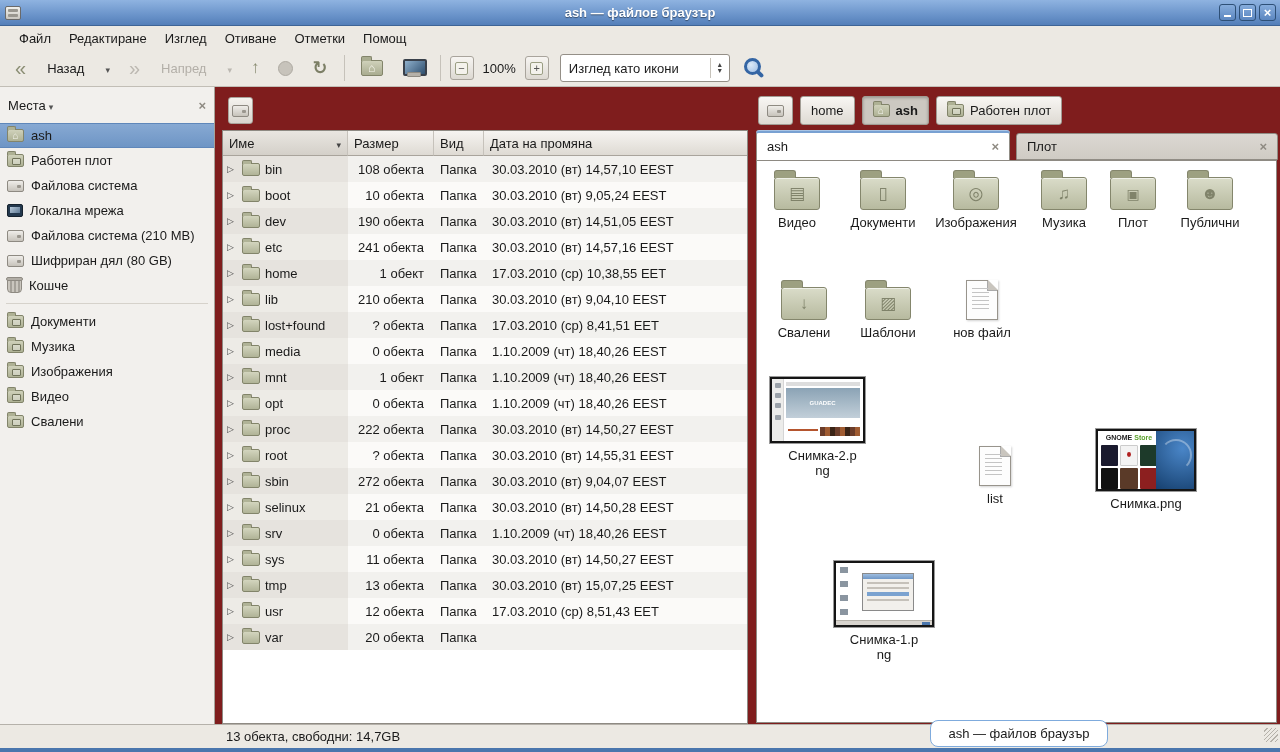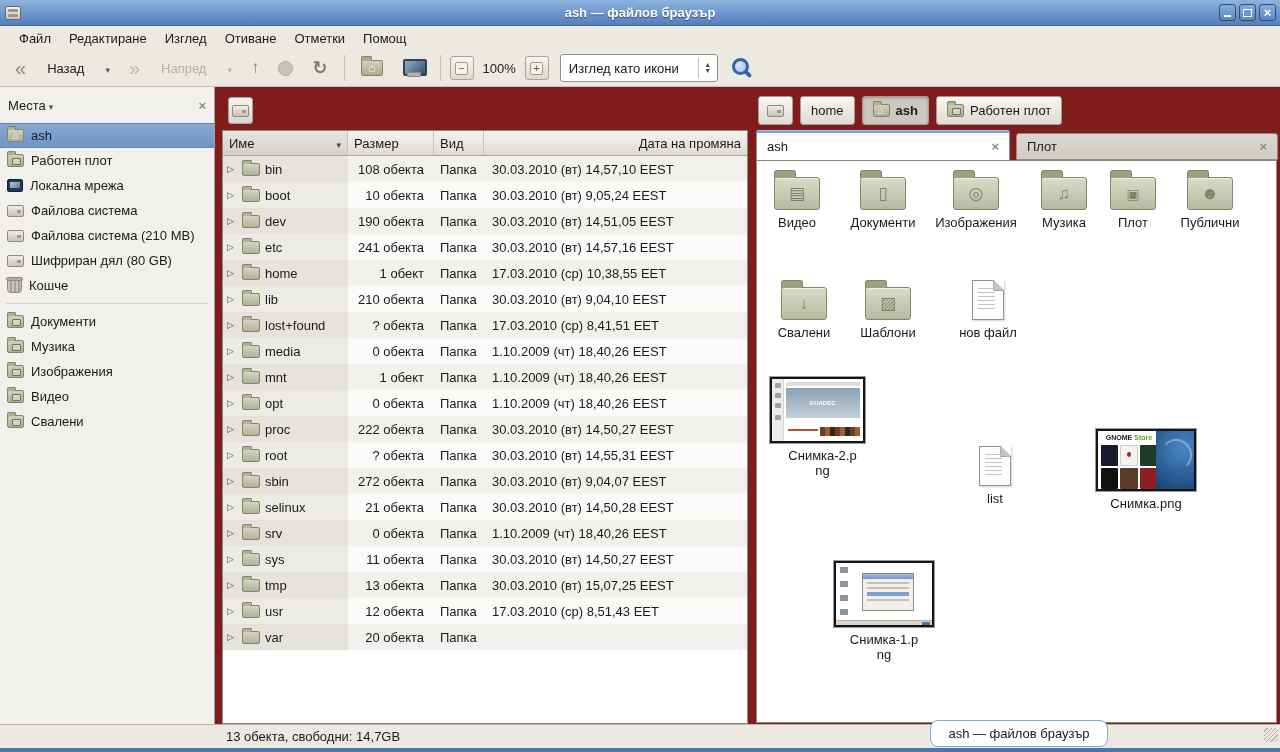--- a/index.html
+++ b/index.html
@@ -53,21 +53,21 @@
   .ic-computer{width:22px;height:18px;position:relative;}
   .ic-computer::before{content:"";position:absolute;left:1px;top:0;width:20px;height:13px;
     background:linear-gradient(135deg,#8fb0cc,#2f4f6e);border:2px solid #39404a;border-radius:2px;}
   .ic-computer::after{content:"";position:absolute;left:5px;bottom:0;width:12px;height:3px;background:#b5b1a9;
     border:1px solid #8e8a82;border-radius:1px;}
   .zbtn{width:24px;height:24px;border:1px solid #a9a49c;border-radius:3px;
     background:linear-gradient(#f7f5f2,#ddd9d2);display:flex;align-items:center;justify-content:center;}
   .zico{width:13px;height:13px;border:1px solid #9b9e84;border-radius:2px;background:#f4f2ec;
     display:flex;align-items:center;justify-content:center;font-size:11px;color:#555;}
   .zoomlevel{padding:0 4px;}
-  .combo{height:28px;width:158px;background:#fff;border:1px solid #948f87;border-radius:3px;
+  .combo{height:28px;width:170px;background:#fff;border:1px solid #948f87;border-radius:3px;
     display:flex;align-items:center;margin-left:6px;}
   .combo-label{flex:1;padding-left:8px;}
   .combo-div{width:1px;height:20px;background:#c6c2ba;}
   .stepper{width:18px;display:flex;flex-direction:column;align-items:center;line-height:6px;}
   .stepper i{font-style:normal;font-size:8px;color:#444;}
   .ic-search{position:relative;width:22px;height:22px;margin-left:8px;}
   .ic-search::before{content:"";position:absolute;left:1px;top:1px;width:11px;height:11px;
     border:3px solid #3465a4;border-radius:50%;background:radial-gradient(circle at 35% 35%,#dce9f7,#9dbde4);}
   .ic-search::after{content:"";position:absolute;width:8px;height:4px;background:#3465a4;
     transform:rotate(45deg);left:13px;top:15px;border-radius:2px;}
@@ -103,21 +103,21 @@
 
   
   .tree-root-btn{position:absolute;left:228px;top:97px;width:25px;height:27px;border:1px solid #a9a49c;
     border-radius:3px;background:linear-gradient(#f5f3ef,#d9d5ce);display:flex;align-items:center;justify-content:center;}
   .tree-panel{position:absolute;left:222px;top:130px;width:526px;height:594px;background:#fff;
     border:1px solid #8e8a83;overflow:hidden;}
   .thead{display:flex;height:25px;}
   .hcell{background:linear-gradient(#f6f4f1,#dedad3);border-right:1px solid #c6c2bb;
     border-bottom:1px solid #a9a49c;display:flex;align-items:center;padding:0 6px;}
   .hcell.sorted{background:linear-gradient(#e9e6e1,#d4d0c9);}
-  .hname{width:125px;} .hsize{width:86px;} .htype{width:50px;} .hdate{flex:1;border-right:none;justify-content:flex-end;}
+  .hname{width:125px;} .hsize{width:86px;} .htype{width:50px;} .hdate{flex:1;border-right:none;}
   .hname .spacer{flex:1;}
   .sort-ind::before{content:"▾";font-size:9px;color:#444;}
   .trow{display:flex;height:26px;align-items:center;}
   .trow:nth-of-type(odd){background:#f2f1ee;}
   .trow:nth-of-type(odd) .tname{background:#e6e3de;}
   .trow:nth-of-type(even){background:#fbfaf8;}
   .trow:nth-of-type(even) .tname{background:#edebe6;}
   .tcell{height:100%;display:flex;align-items:center;}
   .tname{width:125px;gap:5px;padding-left:4px;}
   .tsize{width:86px;justify-content:flex-end;padding-right:10px;}
@@ -297,26 +297,26 @@
     </div>
     <div class="side-item selected">
       <span class="smf home"></span>
       <span>ash</span>
     </div>
     <div class="side-item">
       <span class="smf mark"></span>
       <span>Работен плот</span>
     </div>
     <div class="side-item">
+      <span class="ic-disk"></span>
+      <span>Файлова система</span>
+    </div>
+    <div class="side-item">
       <span class="ic-net"></span>
       <span>Локална мрежа</span>
-    </div>
-    <div class="side-item">
-      <span class="ic-disk"></span>
-      <span>Файлова система</span>
     </div>
     <div class="side-item">
       <span class="ic-disk"></span>
       <span>Файлова система (210 MB)</span>
     </div>
     <div class="side-item">
       <span class="ic-disk"></span>
       <span>Шифриран дял (80 GB)</span>
     </div>
     <div class="side-item">
@@ -650,21 +650,21 @@
           <i class="emb emb-down"></i>
         </span>
       <span class="ivlabel">Свалени</span>
     </div>
     <div class="ivitem" style="left:92px;top:118px;width:78px;">
       <span class="fold">
           <i class="emb emb-tmpl"></i>
         </span>
       <span class="ivlabel">Шаблони</span>
     </div>
-    <div class="ivitem" style="left:194px;top:116px;width:74px;">
+    <div class="ivitem" style="left:188px;top:116px;width:74px;">
       <span class="ficon"></span>
       <span class="ivlabel">нов файл</span>
     </div>
 
     <div class="ivitem" style="left:10px;top:216px;width:100px;">
       <span class="thumb t2">
         <span class="sidebar-strip"></span>
         <span class="dot" style="top:4px;"></span>
           <span class="dot" style="top:14px;"></span>
         <span class="dot" style="top:24px;"></span>

